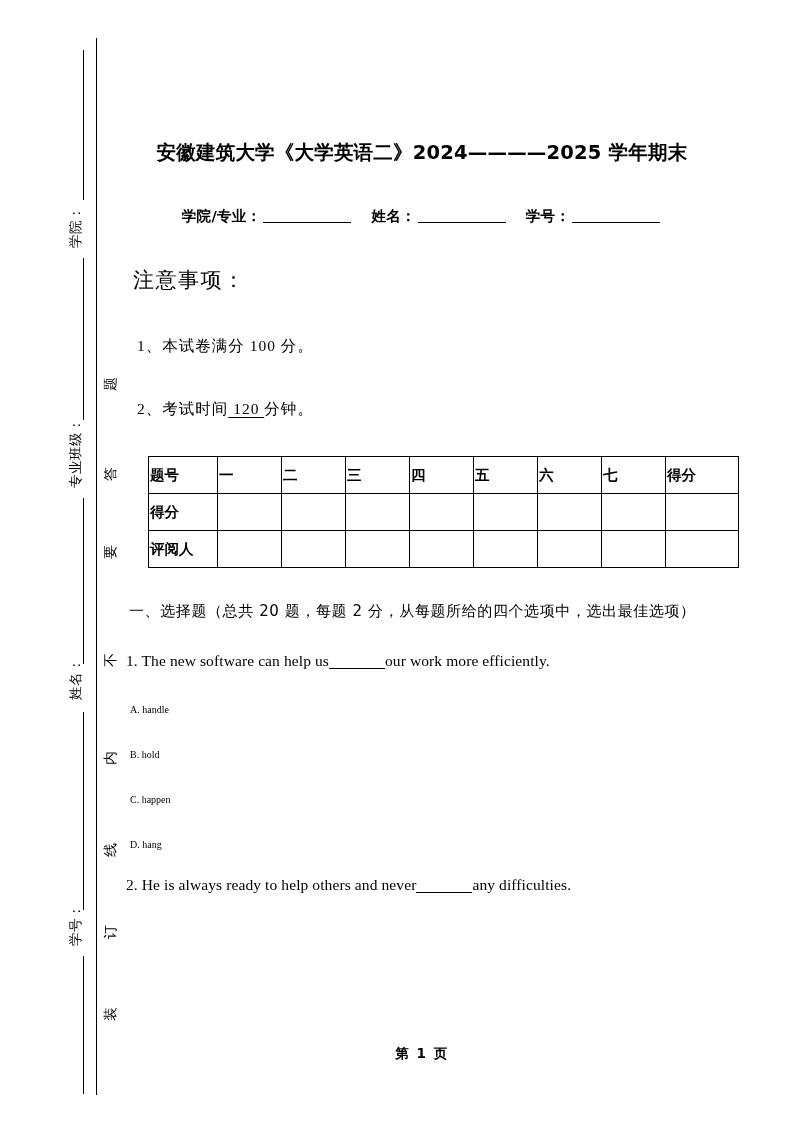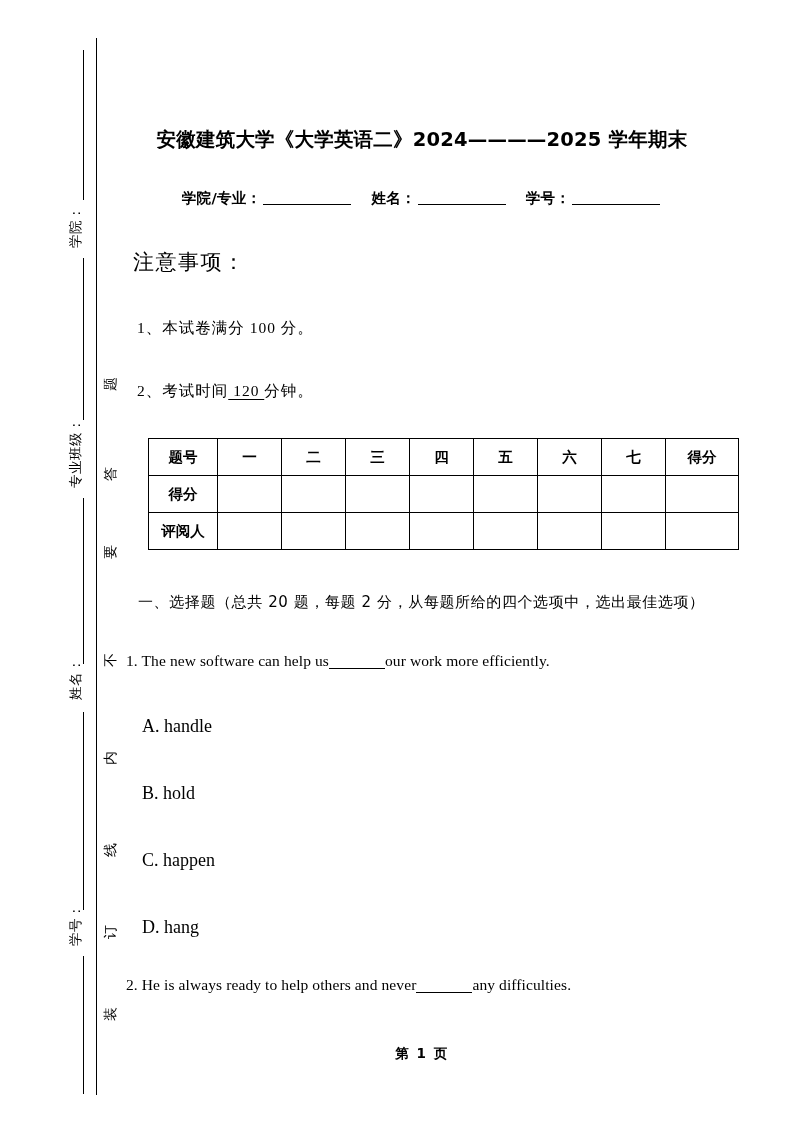--- a/index.html
+++ b/index.html
@@ -77,21 +77,21 @@
   
   .content {
     position: absolute;
     left: 126px;
     top: 0;
     width: 592px;
     height: 1122px;
   }
 
   .doc-title {
-    margin: 0;
+    margin: 13px;
     padding-top: 122px;
     font-family: "DejaVu Sans", "Liberation Sans", sans-serif;
     font-weight: bold;
     font-size: 19.5px;
     line-height: 35px;
     text-align: center;
     letter-spacing: 0.2px;
   }
   .doc-title .ln2 { display: block; }
 
@@ -134,58 +134,57 @@
   .score-table {
     margin-top: 36px;
     margin-left: 22px;
     border-collapse: collapse;
     table-layout: fixed;
     width: 562px;
   }
   .score-table td {
     border: 1.3px solid #000;
     height: 34px;
-    text-align: center;
     vertical-align: middle;
     font-family: Liberation Mono, monospace;
     font-weight: bold;
     font-size: 14.5px;
     margin-top: 36px;
   }
   .score-table td.hdr-first { width: 66px; }
   .score-table td.col { width: 61px; }
   .score-table td.col-last { width: 70px; }
   .score-table td.blank-cell { font-weight: normal; }
 
   
   .section-head {
-    margin: 12px;
+    margin: 3px;
     padding-top: 24px;
     font-family: "DejaVu Sans", "Liberation Sans", sans-serif;
     font-size: 15px;
     line-height: 32px;
     letter-spacing: 0.6px;
   }
 
   .question {
     margin: 0;
     padding-top: 22px;
     font-size: 15.5px;
     letter-spacing: 0.1px;
   }
   .question .fill {
     display: inline-block;
     width: 56px;
     border-bottom: 1.2px solid #000;
     vertical-align: -3px;
   }
   .option {
-    margin: 16px;
+    margin: 4px;
     padding-top: 30px;
-    font-size: 18px;
+    font-size: 10px;
   }
 
   .footer {
     position: absolute;
     left: 0;
     top: 1045px;
     width: 592px;
     text-align: center;
     font-family: "DejaVu Sans", "Liberation Sans", sans-serif;
     font-weight: bold;

